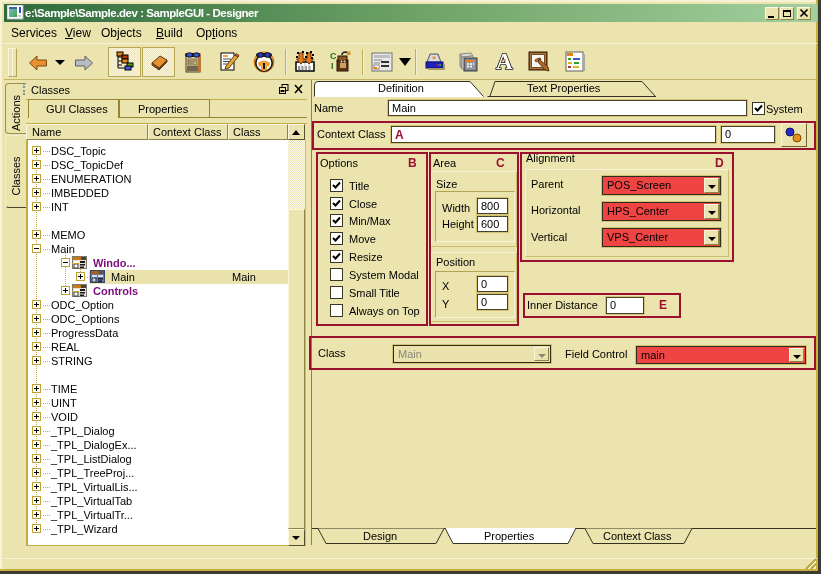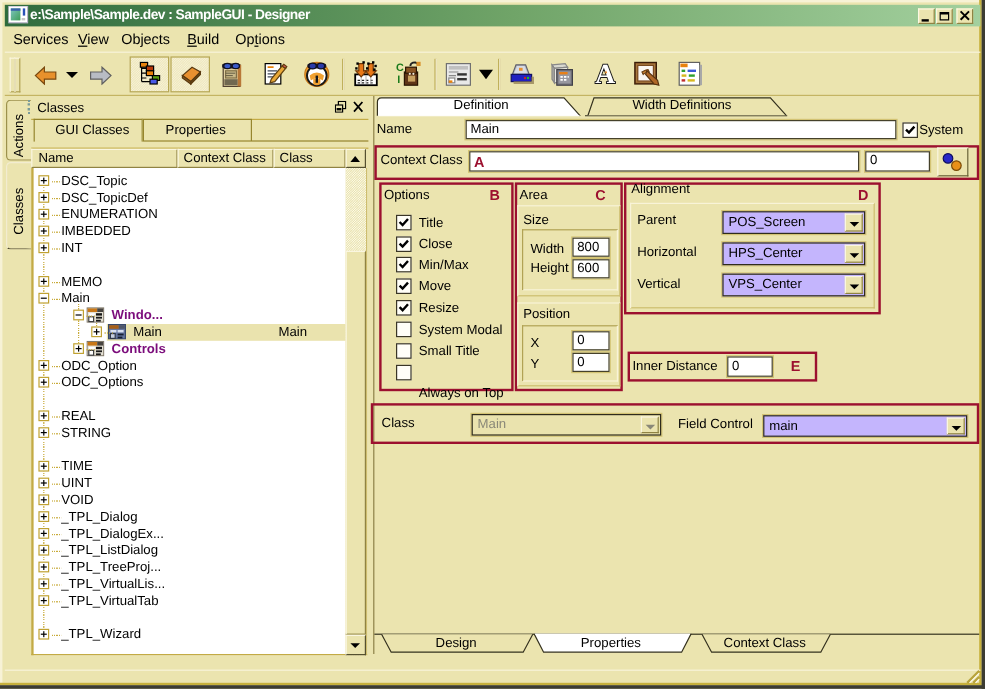--- a/index.html
+++ b/index.html
@@ -37,21 +37,21 @@
 .hdot{position:absolute;height:1px;background:repeating-linear-gradient(to right,#c8ab3a 0 1px,rgba(0,0,0,0) 1px 2px)}
 
 .fld{position:absolute;background:#fff;border:1px solid #45412a;box-sizing:border-box;box-shadow:0 0 0 1px #d3c373}
 .fld span{position:absolute;left:3px;top:1px;white-space:nowrap}
 .lbl{position:absolute;white-space:nowrap}
 .redbox{position:absolute;border:2px solid #9c102f;box-sizing:border-box}
 .redletter{color:#9c102f;font-weight:bold;font-size:12px}
 .plate{position:absolute;border:1px solid #f8f3d8;border-bottom-color:#cdbd6e;border-right-color:#cdbd6e;box-sizing:border-box}
 .etch{position:absolute;border:1px solid #b1a254;border-bottom-color:#f8f3d8;border-right-color:#f8f3d8;box-sizing:border-box}
 .cb{position:absolute;width:13px;height:13px;background:#fffef8;border:1px solid #3a3626;box-sizing:border-box}
-.combo{position:absolute;background:#c4b5fd;border:1px solid #2f2c1c;box-sizing:border-box;box-shadow:0 0 0 1px #d3c373}
+.combo{position:absolute;background:#ef4444;border:1px solid #2f2c1c;box-sizing:border-box;box-shadow:0 0 0 1px #d3c373}
 .cbtn{position:absolute;right:1px;top:1px;bottom:1px;width:15px;background:#ebe4af;border:1px solid;border-color:#faf6e0 #8f8343 #8f8343 #faf6e0;box-sizing:border-box}
 .arr{position:absolute;width:0;height:0;border-left:4px solid transparent;border-right:4px solid transparent;border-top:4px solid #000}
 </style></head>
 <body>
 <div id="w">
 <svg width="0" height="0" style="position:absolute">
       <defs>
 <symbol id="fico" viewBox="0 0 15 13">
 <rect x="0.5" y="0.5" width="14" height="12" fill="#e4e0d4" stroke="#80796a"></rect>
 <rect x="1" y="1" width="8" height="3" fill="#c87818"></rect>
@@ -401,20 +401,28 @@
           <div class="hdot" style="left:44px;top:7px;width:8px"></div>
         </div>
 <div class="r" style="top:172px">
           <div class="pm" style="left:4px">
             <i></i>
             <b></b>
           </div>
           <div class="t" style="left:23px">ODC_Options</div>
           <div class="hdot" style="left:15px;top:7px;width:8px"></div>
         </div>
+<div class="r" style="top:186px">
+          <div class="pm" style="left:4px">
+            <i></i>
+            <b></b>
+          </div>
+          <div class="t" style="left:23px">ProgressData</div>
+          <div class="hdot" style="left:15px;top:7px;width:8px"></div>
+        </div>
 <div class="r" style="top:200px">
           <div class="pm" style="left:4px">
             <i></i>
             <b></b>
           </div>
           <div class="t" style="left:23px">REAL</div>
           <div class="hdot" style="left:15px;top:7px;width:8px"></div>
         </div>
 <div class="r" style="top:214px">
           <div class="pm" style="left:4px">
@@ -487,20 +495,28 @@
           </div>
           <div class="t" style="left:23px">_TPL_VirtualLis...</div>
           <div class="hdot" style="left:15px;top:7px;width:8px"></div>
         </div>
 <div class="r" style="top:354px">
           <div class="pm" style="left:4px">
             <i></i>
             <b></b>
           </div>
           <div class="t" style="left:23px">_TPL_VirtualTab</div>
+          <div class="hdot" style="left:15px;top:7px;width:8px"></div>
+        </div>
+<div class="r" style="top:368px">
+          <div class="pm" style="left:4px">
+            <i></i>
+            <b></b>
+          </div>
+          <div class="t" style="left:23px">_TPL_VirtualTr...</div>
           <div class="hdot" style="left:15px;top:7px;width:8px"></div>
         </div>
 <div class="r" style="top:382px">
           <div class="pm" style="left:4px">
             <i></i>
             <b></b>
           </div>
           <div class="t" style="left:23px">_TPL_Wizard</div>
           <div class="hdot" style="left:15px;top:7px;width:8px"></div>
         </div>
@@ -510,21 +526,21 @@
 <div id="rpanel">
 <div class="abs" style="left:311px;top:80px;width:1px;height:465px;background:#8d8147"></div>
 
 <svg class="abs" style="left:312px;top:80px" width="345" height="17">
   <path d="M175.5 16.5 L337 16.5 L344 16.5" fill="none" stroke="#35321f"></path>
   <path d="M178 16 L183 1.5 L330 1.5 L343 16" fill="#ebe4af" stroke="#35321f"></path>
   <path d="M2.5 16.5 L2.5 5 Q2.5 1.5 6 1.5 L158 1.5 L171.5 16.5" fill="#ffffff" stroke="#35321f"></path>
   <path d="M3.5 16.5 L171 16.5" stroke="#ffffff"></path>
 </svg>
 <div class="lbl" style="left:378px;top:82px">Definition</div>
-<div class="lbl" style="left:527px;top:82px">Width Definitions</div>
+<div class="lbl" style="left:527px;top:82px">Text Properties</div>
 
 <div class="lbl" style="left:314px;top:102px">Name</div>
 <div class="fld" style="left:388px;top:100px;width:359px;height:16px">
         <span>Main</span>
       </div>
 <div class="cb" style="left:752px;top:102px">
         <svg width="11" height="11" style="position:absolute">
           <path d="M2 5 L4.5 7.5 L9 2.5" stroke="#000" stroke-width="2" fill="none"></path>
         </svg>
       </div>
@@ -576,21 +592,21 @@
         <svg width="11" height="11" style="position:absolute">
           <path d="M2 5 L4.5 7.5 L9 2.5" stroke="#000" stroke-width="2" fill="none"></path>
         </svg>
       </div>
       <div class="lbl" style="left:349px;top:251px">Resize</div>
 <div class="cb" style="left:330px;top:268px"></div>
       <div class="lbl" style="left:349px;top:269px">System Modal</div>
 <div class="cb" style="left:330px;top:286px"></div>
       <div class="lbl" style="left:349px;top:287px">Small Title</div>
 <div class="cb" style="left:330px;top:304px"></div>
-      <div class="lbl" style="left:349px;top:322px">Always on Top</div>
+      <div class="lbl" style="left:349px;top:305px">Always on Top</div>
 
 <div class="redbox" style="left:429px;top:152px;width:90px;height:174px"></div>
 <div class="lbl" style="left:433px;top:157px">Area</div>
 <div class="lbl redletter" style="left:496px;top:156px">C</div>
 <div class="plate" style="left:431px;top:171px;width:86px;height:76px"></div>
 <div class="lbl" style="left:436px;top:178px">Size</div>
 <div class="etch" style="left:435px;top:191px;width:80px;height:51px"></div>
 <div class="lbl" style="left:442px;top:202px">Width</div>
 <div class="fld" style="left:477px;top:198px;width:31px;height:16px">
         <span>800</span>

